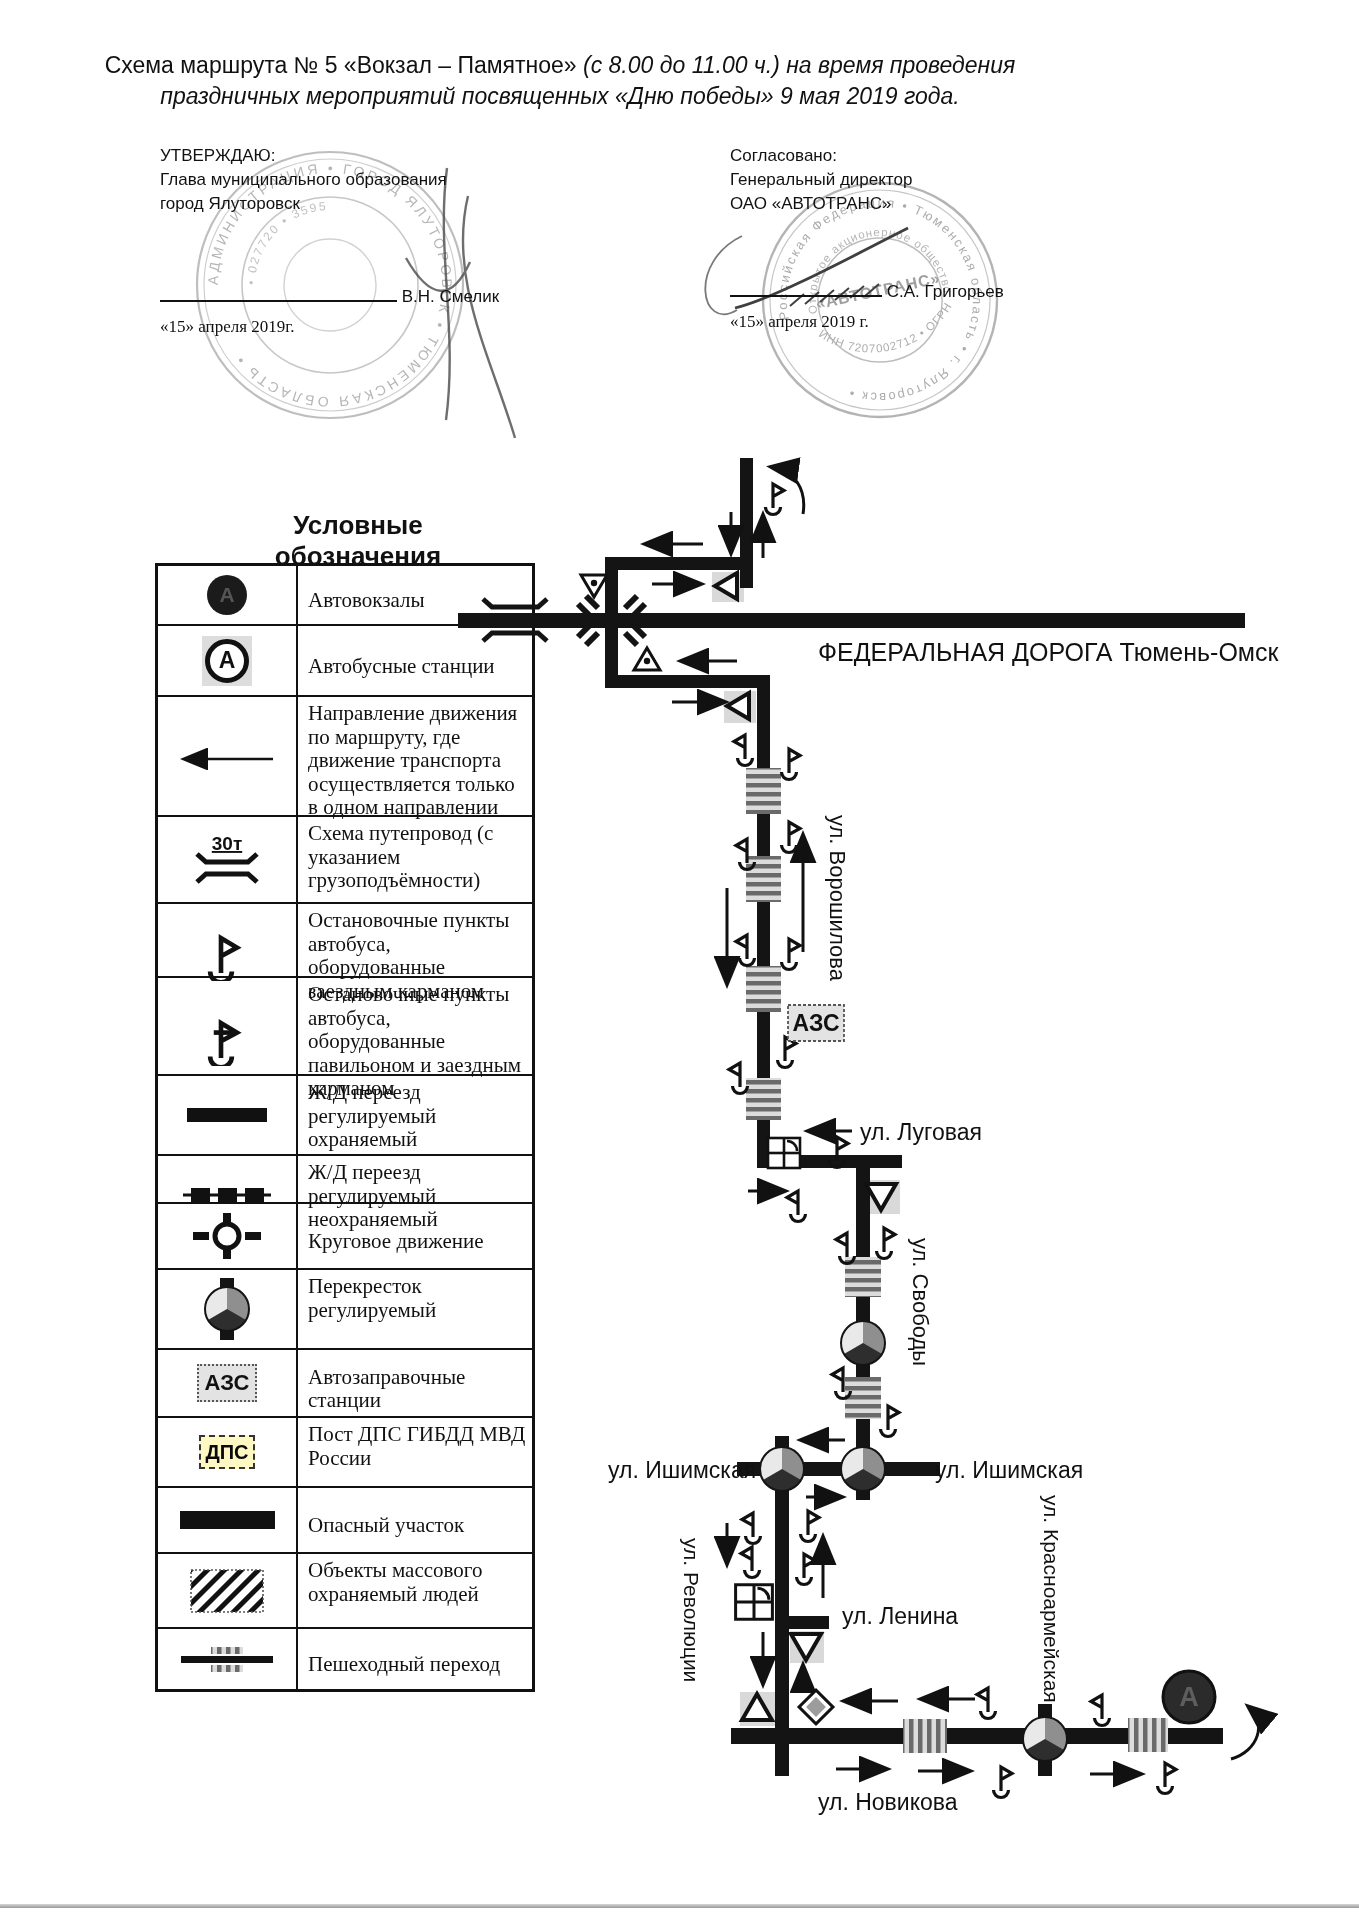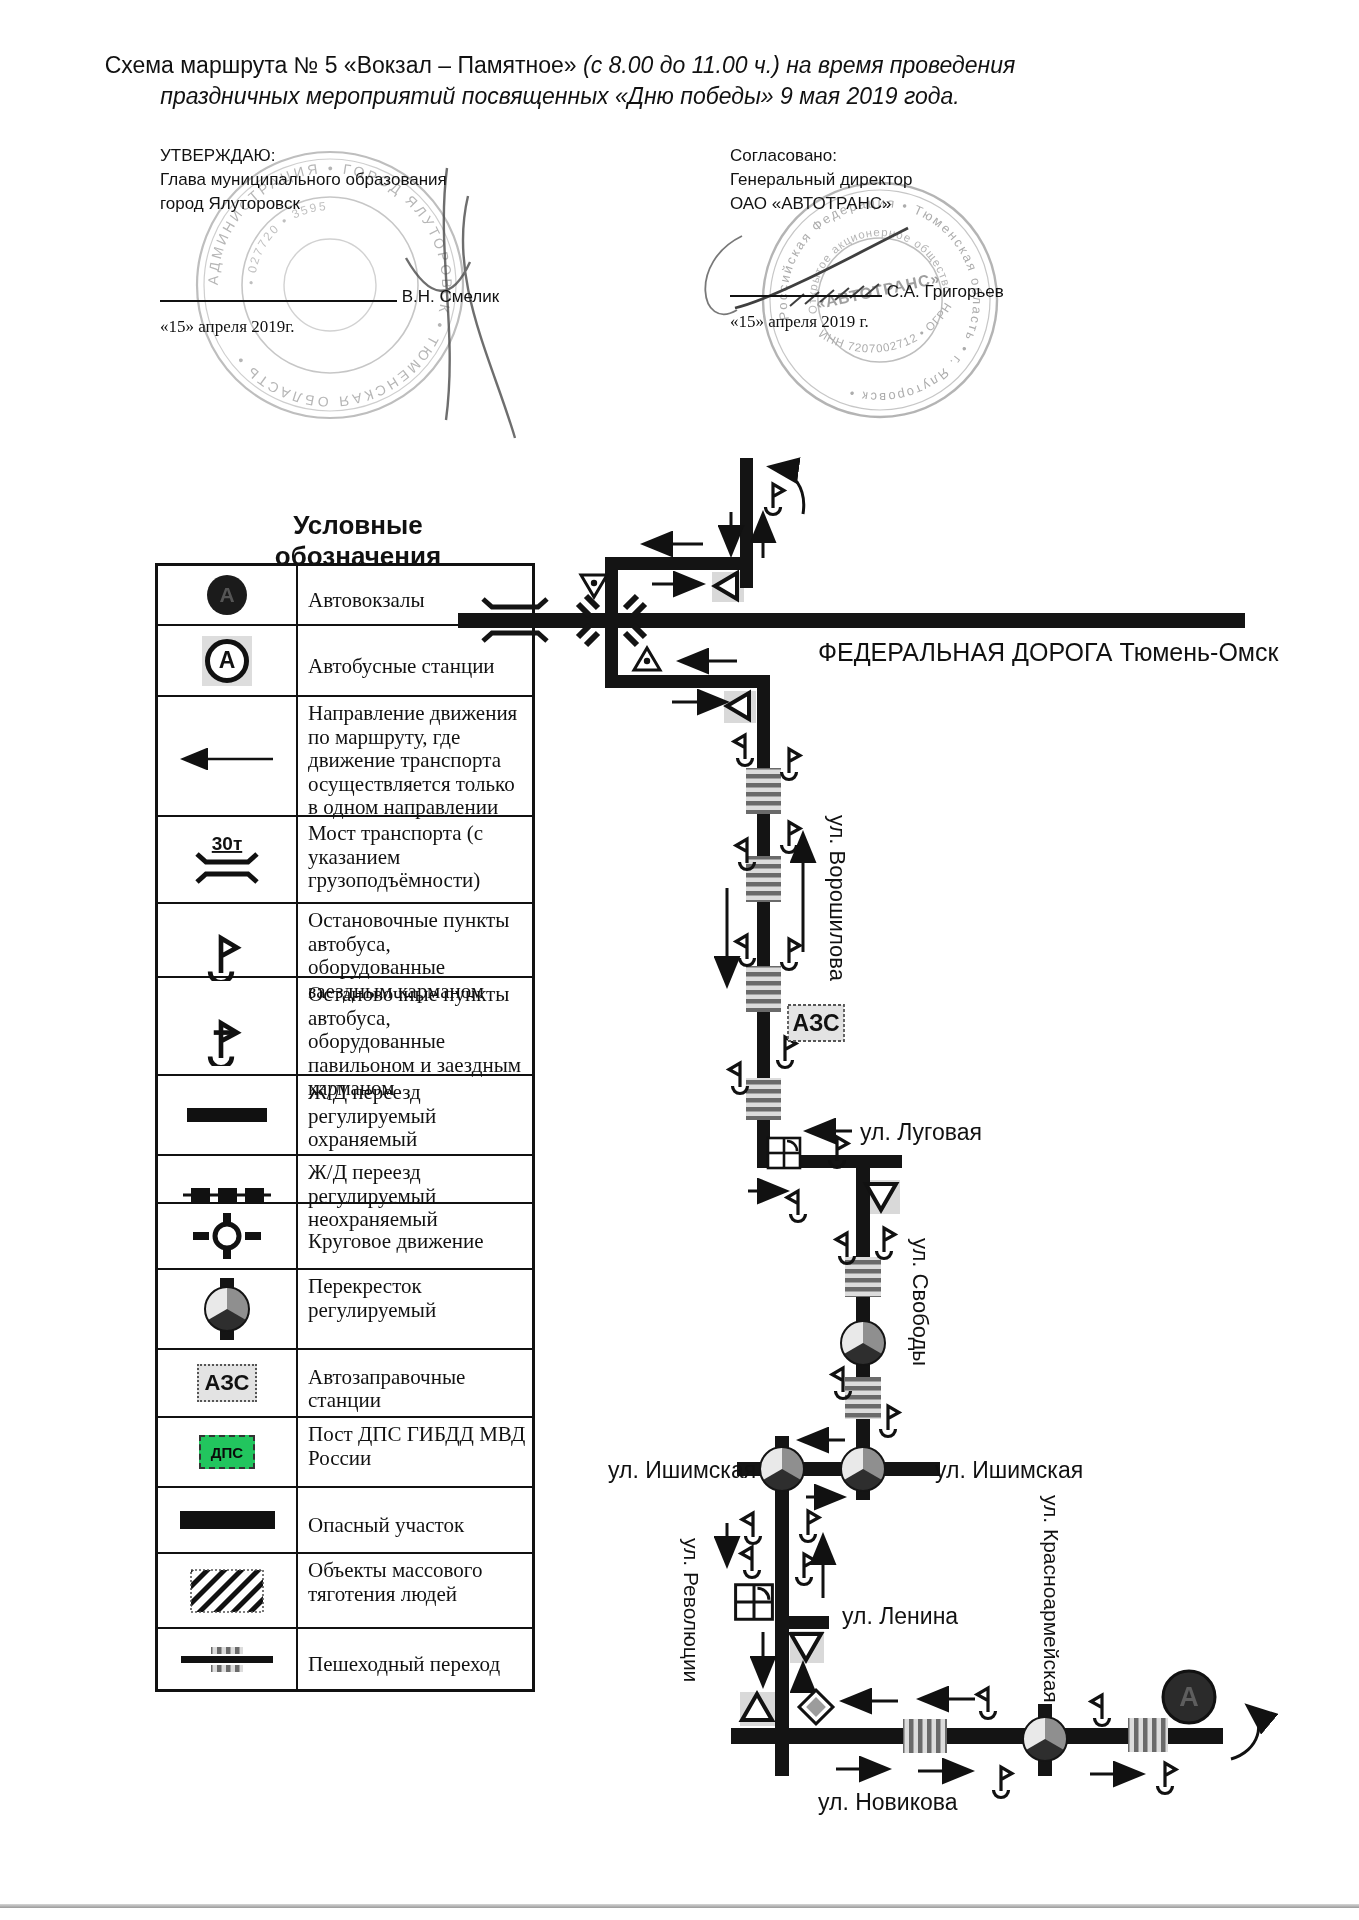--- a/index.html
+++ b/index.html
@@ -31,21 +31,21 @@
   
   .ic-circle-dark{width:40px;height:40px;border-radius:50%;background:#1b1b1b;color:#555;
        display:flex;align-items:center;justify-content:center;font-weight:bold;font-size:21px;}
   .ic-halo{background:#ddd;padding:3px;}
   .ic-circle-ring{width:34px;height:34px;border-radius:50%;border:5px solid #111;background:#fff;color:#111;
        display:flex;align-items:center;justify-content:center;font-weight:bold;font-size:23px;}
   .ic-bar-solid{width:80px;height:14px;background:#111;}
   .ic-bar-danger{width:95px;height:18px;background:#111;}
   .ic-box{display:flex;align-items:center;justify-content:center;font-weight:bold;}
   .ic-azs{width:56px;height:34px;background:#e3e3e3;border:2px dotted #555;font-size:22px;color:#111;}
-  .ic-dps{width:52px;height:30px;background:#22c55e;border:2px dashed #333;font-size:15px;color:#0a0a0a;}
+  .ic-dps{width:52px;height:30px;background:#fef9c3;border:2px dashed #333;font-size:20px;color:#0a0a0a;}
   .edge-bottom{position:absolute;left:0;top:1904px;width:1359px;height:4px;
                background:linear-gradient(#d6d6d6,#9a9a9a);}
 </style>
 </head>
 <body>
 
 <div class="page">
 
   <svg class="layer" width="0" height="0">
     <defs>
@@ -211,21 +211,21 @@
       <div class="lbl">Направление движения по маршруту, где движение транспорта осуществляется только в одном направлении</div>
     </div>
     <div class="lrow" style="height:87px">
       <div class="lico">
         <svg width="76" height="56">
           <text x="38" y="18" text-anchor="middle" font-size="19" font-weight="bold" fill="#111" text-decoration="underline">30т</text>
           <path d="M8,22 L17,30 L59,30 L68,22" fill="none" stroke="#111" stroke-width="5"></path>
           <path d="M8,50 L17,42 L59,42 L68,50" fill="none" stroke="#111" stroke-width="5"></path>
         </svg>
       </div>
-      <div class="lbl">Мост транспорта (с указанием грузоподъёмности)</div>
+      <div class="lbl">Схема путепровод (с указанием грузоподъёмности)</div>
     </div>
     <div class="lrow" style="height:74px">
       <div class="lico">
         <svg width="44" height="52">
           <use href="#bs" transform="translate(16,28) scale(1.45)"></use>
         </svg>
       </div>
       <div class="lbl">Остановочные пункты автобуса, оборудованные заездным карманом</div>
     </div>
     <div class="lrow" style="height:98px">
@@ -290,21 +290,21 @@
           <div class="ic-bar-danger"></div>
         </div>
       <div class="lbl">Опасный участок</div>
     </div>
     <div class="lrow" style="height:75px">
       <div class="lico">
         <svg width="76" height="46">
           <rect x="2" y="2" width="72" height="42" fill="url(#diag)" stroke="#555" stroke-width="1.6" stroke-dasharray="2,2"></rect>
         </svg>
       </div>
-      <div class="lbl">Объекты массового тяготения людей</div>
+      <div class="lbl">Объекты массового охраняемый людей</div>
     </div>
     <div class="lrow vc" style="height:62px">
       <div class="lico">
         <svg width="92" height="30">
           <rect x="0" y="12" width="92" height="7" fill="#111"></rect>
           <rect x="30" y="3" width="32" height="7" fill="url(#pv)"></rect>
           <rect x="30" y="21" width="32" height="7" fill="url(#pv)"></rect>
         </svg>
       </div>
       <div class="lbl">Пешеходный переход</div>

